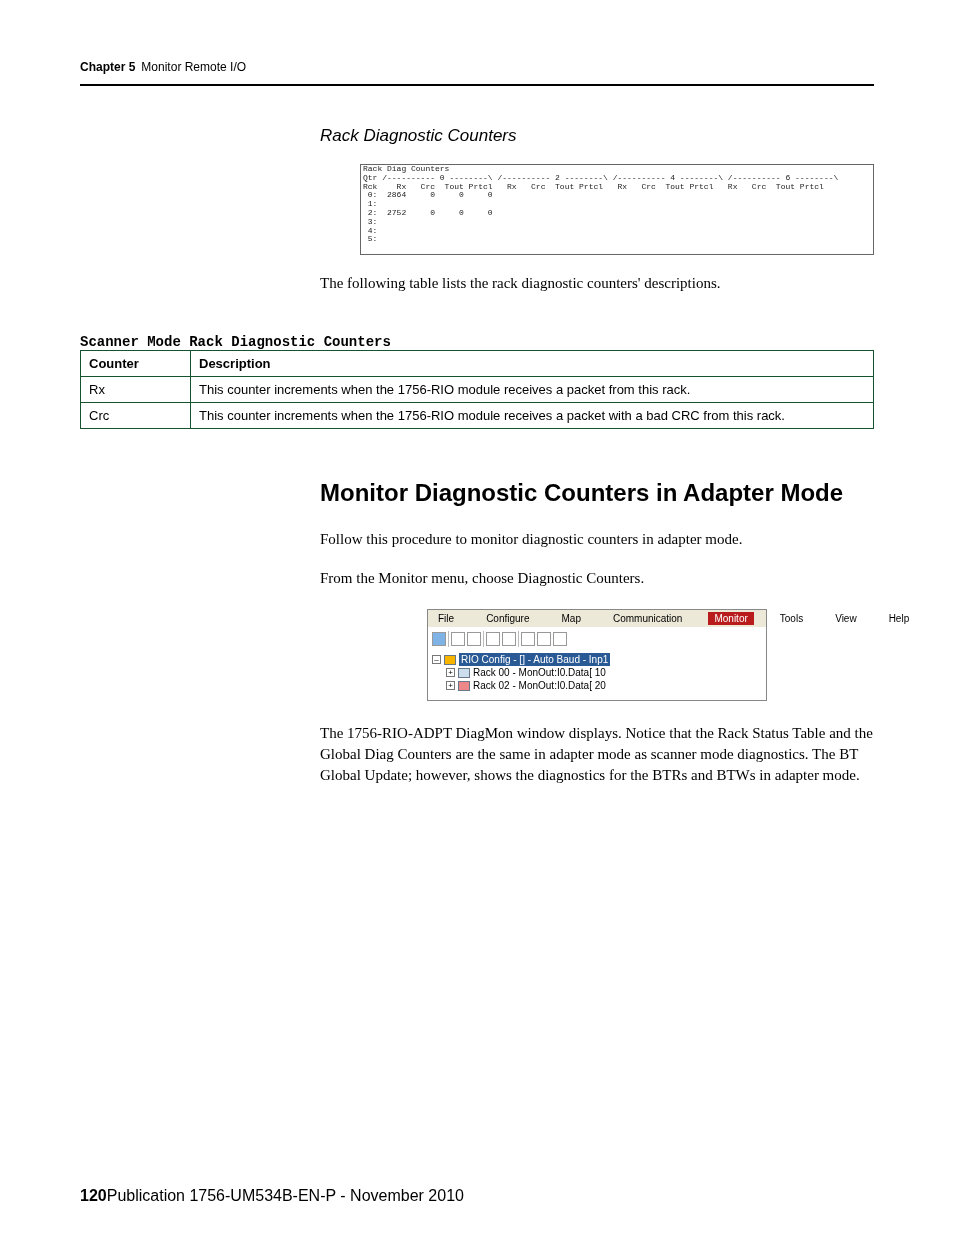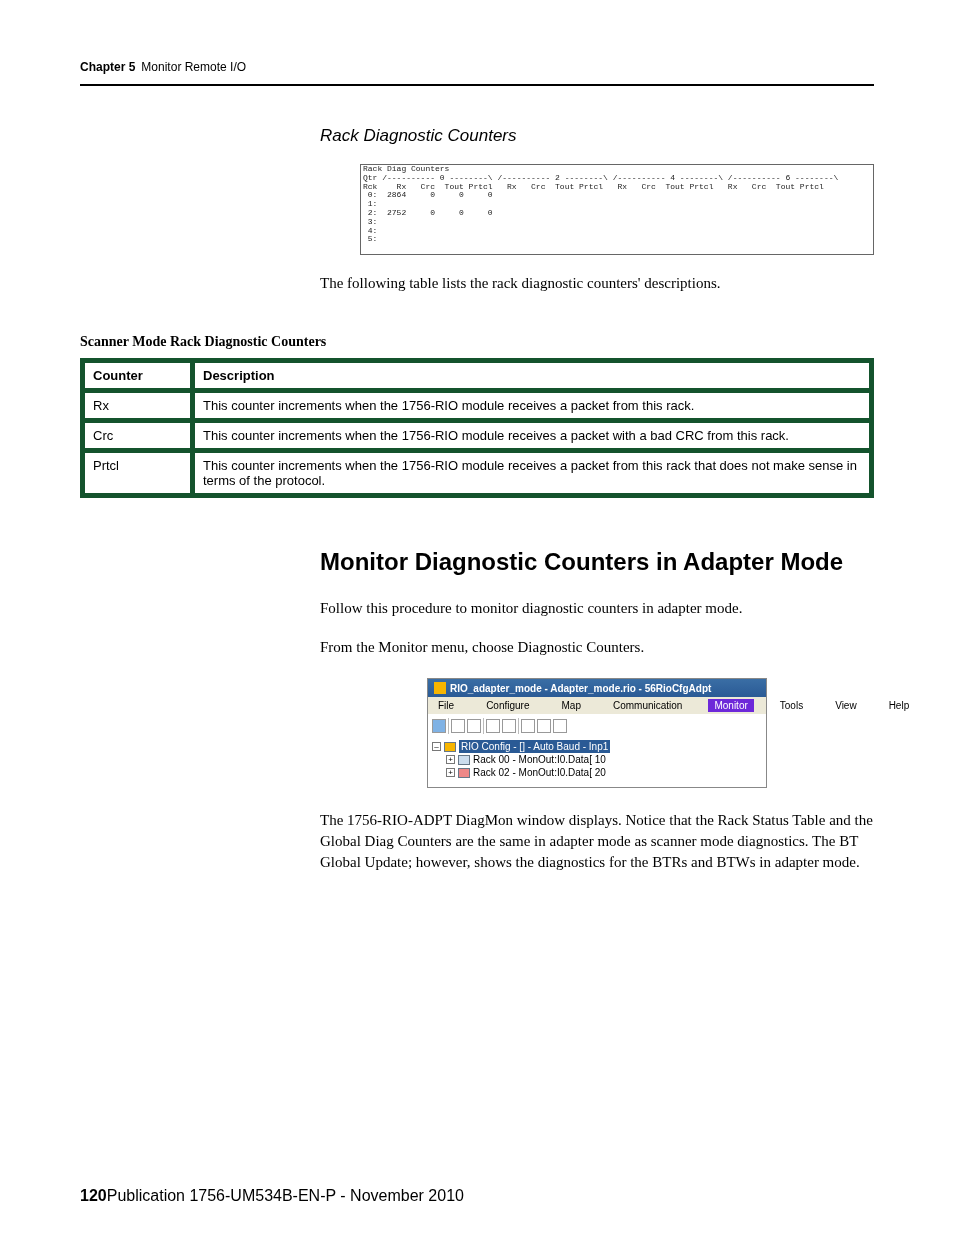--- a/index.html
+++ b/index.html
@@ -42,32 +42,31 @@
     font-size: 8px;
     line-height: 1.1;
     padding: 0 2px 10px 2px;
     white-space: pre;
     margin: 18px 0 18px 40px;
     overflow: hidden;
     color: #222;
   }
   .table-wrap { margin-top: 40px; }
   .table-title {
-    font-family: Liberation Serif, serif;
+    font-family: Liberation Mono, monospace;
     font-weight: bold;
     font-size: 14px;
-    margin-bottom: 8px;
   }
   table.counters {
     width: 100%;
     border-collapse: collapse;
     font-family: Arial, Helvetica, sans-serif;
   }
   table.counters th, table.counters td {
-    border: 5px solid #14532d;
+    border: 1px solid #14532d;
     text-align: left;
     vertical-align: top;
     padding: 5px 8px;
     font-size: 13px;
   }
   table.counters th { font-weight: bold; }
   table.counters td.c1 { width: 110px; }
   .section-head {
     font-family: Arial, Helvetica, sans-serif;
     font-weight: bold;
@@ -98,21 +97,21 @@
     width: 12px; height: 12px; background: #f7b500; display: inline-block;
   }
   .menubar {
     display: flex;
     background: #ece9d8;
     padding: 2px 4px;
     gap: 20px;
     font-size: 10px;
   }
   .menubar span { padding: 1px 6px; }
-  .menubar span.sel { background: #6d28d9; color: #fff; }
+  .menubar span.sel { background: #b91c1c; color: #fff; }
   .app-body { display: flex; background: #fff; }
   .toolbar-left {
     flex: 1;
     border-right: 0;
     padding: 2px 0 6px 0;
   }
   .tb-icons {
     display: flex;
     gap: 2px;
     padding: 2px 4px 4px 4px;
@@ -201,38 +200,30 @@
     </thead>
     <tbody>
       <tr>
         <td class="c1">Rx</td>
         <td>This counter increments when the 1756-RIO module receives a packet from this rack.</td>
       </tr>
       <tr>
         <td class="c1">Crc</td>
         <td>This counter increments when the 1756-RIO module receives a packet with a bad CRC from this rack.</td>
       </tr>
-      <tr>
-        <td class="c1">Prtcl</td>
-        <td>This counter increments when the 1756-RIO module receives a packet from this rack that does not make sense in terms of the protocol.</td>
-      </tr>
     </tbody>
   </table>
 </div>
 
 <div class="content-col">
   <div class="section-head">Monitor Diagnostic Counters in Adapter Mode</div>
   <p class="body-para">Follow this procedure to monitor diagnostic counters in adapter mode.</p>
   <p class="body-para">From the Monitor menu, choose Diagnostic Counters.</p>
 
   <div class="app-window">
-    <div class="titlebar">
-      <span class="tb-icon"></span>
-      <span>RIO_adapter_mode - Adapter_mode.rio - 56RioCfgAdpt</span>
-    </div>
     <div class="menubar">
       <span>File</span>
       <span>Configure</span>
       <span>Map</span>
       <span>Communication</span>
       <span class="sel">Monitor</span>
       <span>Tools</span>
       <span>View</span>
       <span>Help</span>
     </div>

